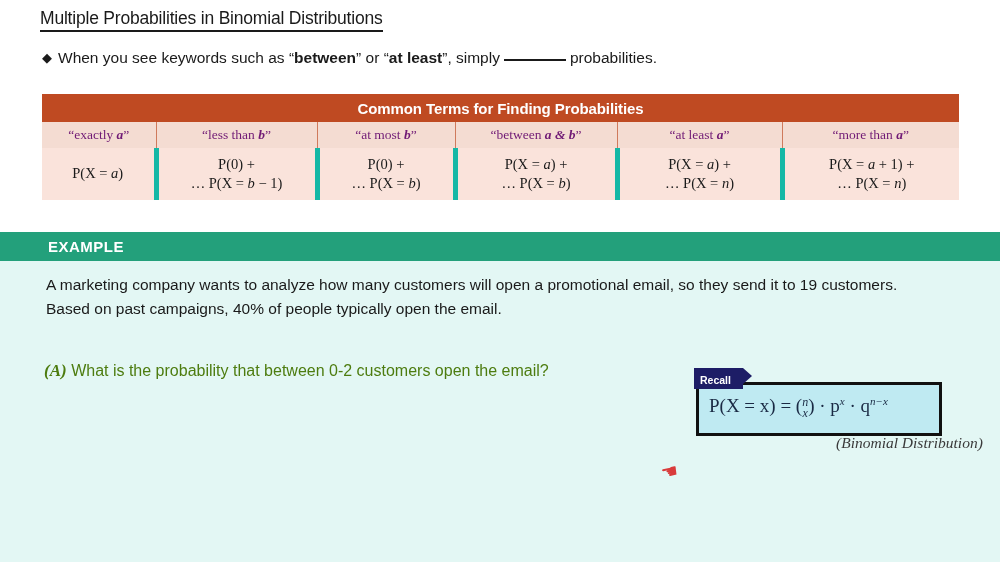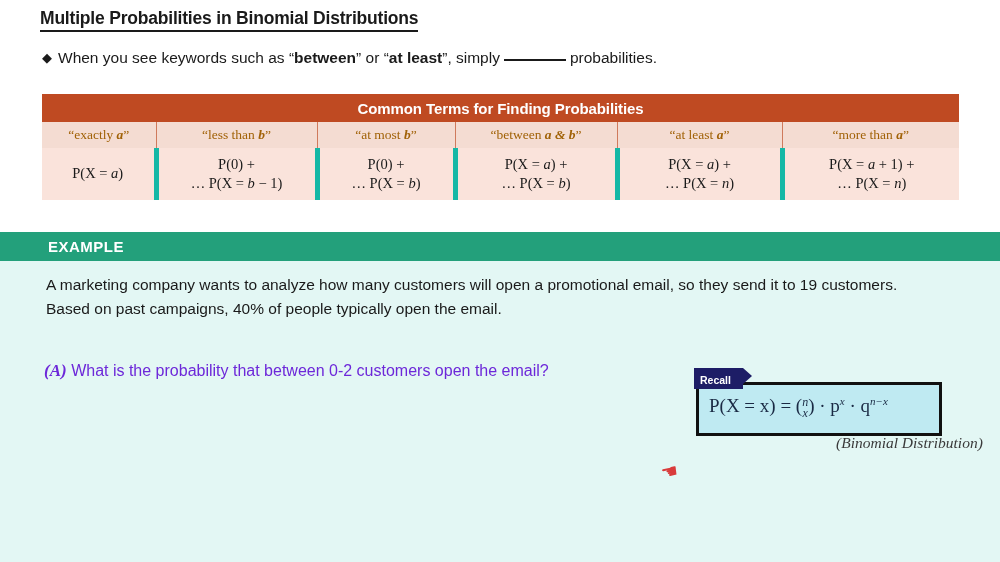--- a/index.html
+++ b/index.html
@@ -21,21 +21,21 @@
     left: 0; top: 0;
     width: 1000px;
     height: 232px;
     background: #ffffff;
   }
 
   #page-title {
     position: absolute;
     left: 40px; top: 8px;
     font-size: 17.5px;
-    font-weight: bold;
+    font-weight: normal;
     color: #1a1a1a;
     letter-spacing: -0.2px;
     border-bottom: 2px solid #1a1a1a;
     padding-bottom: 2px;
     line-height: 20px;
     white-space: nowrap;
   }
 
   #bullet-line {
     position: absolute;
@@ -76,21 +76,21 @@
     color: #ffffff;
     font-size: 15px;
     font-weight: bold;
     text-align: center;
     height: 28px;
     letter-spacing: -0.1px;
   }
 
   .col-header {
     background: #f4dcd2;
-    color: #a16207;
+    color: #701a75;
     font-size: 13.5px;
     text-align: center;
     height: 26px;
     border-left: 1px solid #cf7a5c;
     font-family: "Liberation Serif", serif;
   }
   .col-header:first-child { border-left: none; }
   .col-header .var { font-style: italic; font-weight: bold; font-family: "Liberation Serif", serif; }
 
   .body-cell {
@@ -140,21 +140,21 @@
     width: 862px;
     font-size: 15.5px;
     color: #1a1a1a;
     line-height: 24px;
   }
 
   #question-a {
     position: absolute;
     left: 44px; top: 100px;
     font-size: 16px;
-    color: #6d28d9;
+    color: #4d7c0f;
     white-space: nowrap;
   }
   #question-a .qlabel {
     font-family: "Liberation Serif", serif;
     font-style: italic;
     font-weight: bold;
     font-size: 17px;
   }
 
   

